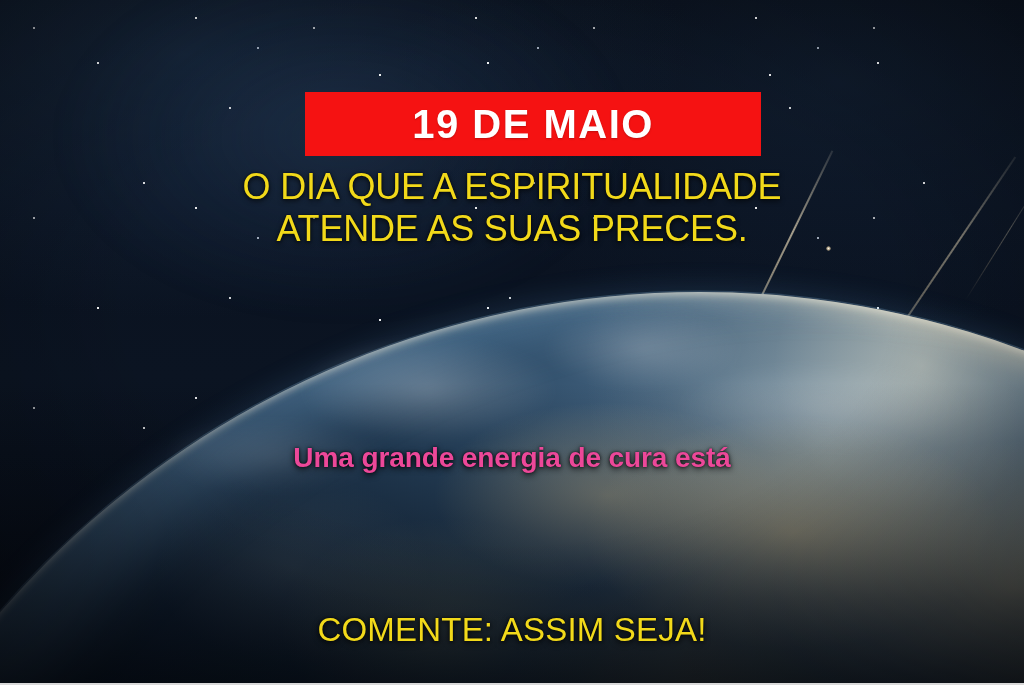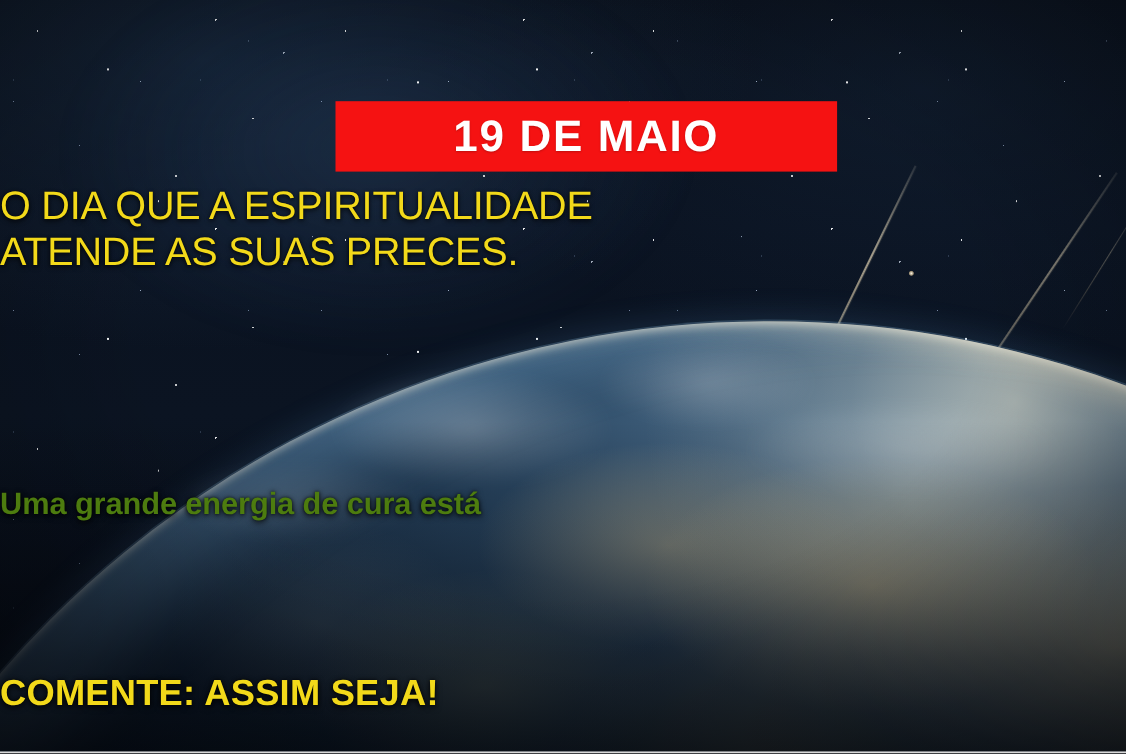--- a/index.html
+++ b/index.html
@@ -184,21 +184,21 @@
     position: absolute;
     inset: 0;
     background: radial-gradient(ellipse 82% 78% at 50% 44%, rgba(0,0,0,0) 45%, rgba(0,0,0,0.38) 100%);
     pointer-events: none;
   }
 
   
   .content {
     position: absolute;
     inset: 0;
-    text-align: left;
+    text-align: center;
   }
 
   .date-badge {
     position: absolute;
     left: 305px;
     top: 92px;
     width: 456px;
     height: 64px;
     background: #f51212;
     display: flex;
@@ -227,37 +227,37 @@
     letter-spacing: -0.2px;
     text-shadow: 0 2px 5px rgba(0,0,0,0.75), 0 0 2px rgba(0,0,0,0.6);
   }
   .headline-line { display: block; white-space: nowrap; }
 
   .body-copy {
     position: absolute;
     left: 0;
     right: 0;
     top: 443px;
-    color: #4d7c0f;
+    color: #ec4899;
     font-size: 28px;
     font-weight: 700;
     line-height: 29.5px;
     letter-spacing: -0.1px;
     text-shadow: 0 2px 6px rgba(0,0,0,0.85), 0 0 3px rgba(0,0,0,0.7);
   }
   .body-line { display: block; white-space: nowrap; }
 
   .cta {
     position: absolute;
     left: 0;
     right: 0;
     top: 612px;
     color: #f2d91a;
     font-size: 33px;
-    font-weight: 700;
+    font-weight: 400;
     letter-spacing: 0.2px;
     line-height: 1.1;
     white-space: nowrap;
     text-shadow: 0 2px 6px rgba(0,0,0,0.85), 0 0 3px rgba(0,0,0,0.7);
   }
 </style>
 </head>
 <body>
 
 <div class="poster">

